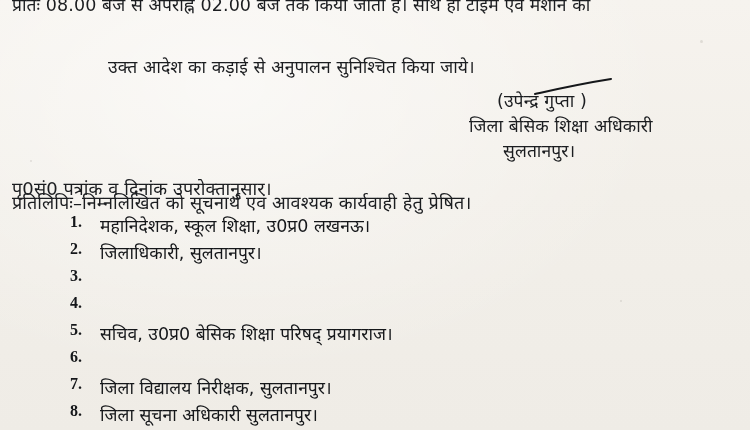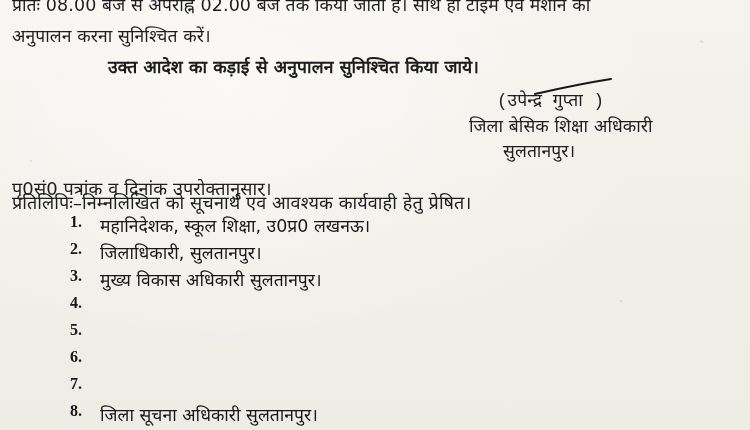--- a/index.html
+++ b/index.html
@@ -42,21 +42,20 @@
     left: 0;
     width: 750px;
     height: 22px;
     overflow: hidden;
   }
   .top-cut .line {
     top: -5px;
   }
   .indent-para {
     font-size: 17.5px;
-    font-weight: bold;
   }
   .sig-name {
     font-size: 17.5px;
   }
   .sig-flourish {
     position: absolute;
     left: 533px;
     top: 78px;
     width: 80px;
     height: 18px;
@@ -105,61 +104,61 @@
 <body>
 
 <div class="paper"></div>
 
 <div class="doc">
 
   <div class="top-cut">
     <div class="line" style="left:12px;">प्रातः 08.00 बजे से अपराह्न 02.00 बजे तक किया जाता है। साथ ही टाइम एवं मशीन का</div>
   </div>
 
-  <div class="line" style="left:12px; top:26px;">अनुपालन करना सुनिश्चित करें।</div>
 
   <div class="line indent-para" style="left:108px; top:57px;">उक्त आदेश का कड़ाई से अनुपालन सुनिश्चित किया जाये।</div>
 
   <div class="sig-flourish">
     <svg width="80" height="18" viewBox="0 0 80 18">
       <path d="M2,16 C20,12 46,6 78,1" stroke="#15171a" stroke-width="2" fill="none" stroke-linecap="round"></path>
     </svg>
   </div>
 
-  <div class="line sig-name" style="left:497px; top:91px;font-family:Liberation Mono, monospace;">(उपेन्द्र गुप्ता )</div>
+  <div class="line sig-name" style="left:497px; top:91px;">(उपेन्द्र गुप्ता )</div>
   <div class="line" style="left:469px; top:116px;">जिला बेसिक शिक्षा अधिकारी</div>
   <div class="line" style="left:503px; top:141px;text-align:center;">सुलतानपुर।</div>
 
   <div class="line heading-line" style="left:12px; top:170px;margin-top:8px;">पृ0सं0 पत्रांक व दिनांक उपरोक्तानुसार।</div>
   <div class="line heading-line" style="left:12px; top:192px;text-align:right;">प्रतिलिपिः–निम्नलिखित को सूचनार्थ एवं आवश्यक कार्यवाही हेतु प्रेषित।</div>
 
   <ul class="list">
     <li>
       <span class="num">1.</span>
       <span class="txt">महानिदेशक, स्कूल शिक्षा, उ0प्र0 लखनऊ।</span>
     </li>
     <li>
       <span class="num">2.</span>
       <span class="txt">जिलाधिकारी, सुलतानपुर।</span>
     </li>
     <li>
       <span class="num">3.</span>
-      <span class="txt">मुख्य विकास अधिकारी सुलतानपुर।</span>
     </li>
     <li>
       <span class="num">4.</span>
     </li>
     <li>
       <span class="num">5.</span>
+      <span class="txt">सचिव, उ0प्र0 बेसिक शिक्षा परिषद् प्रयागराज।</span>
     </li>
     <li>
       <span class="num">6.</span>
     </li>
     <li>
       <span class="num">7.</span>
+      <span class="txt">जिला विद्यालय निरीक्षक, सुलतानपुर।</span>
     </li>
     <li>
       <span class="num">8.</span>
       <span class="txt">जिला सूचना अधिकारी सुलतानपुर।</span>
     </li>
   </ul>
 
   <div class="speck" style="left:700px; top:40px; width:3px; height:3px;"></div>
   <div class="speck" style="left:30px; top:160px; width:2px; height:2px;"></div>
   <div class="speck" style="left:620px; top:300px; width:2px; height:2px;"></div>

